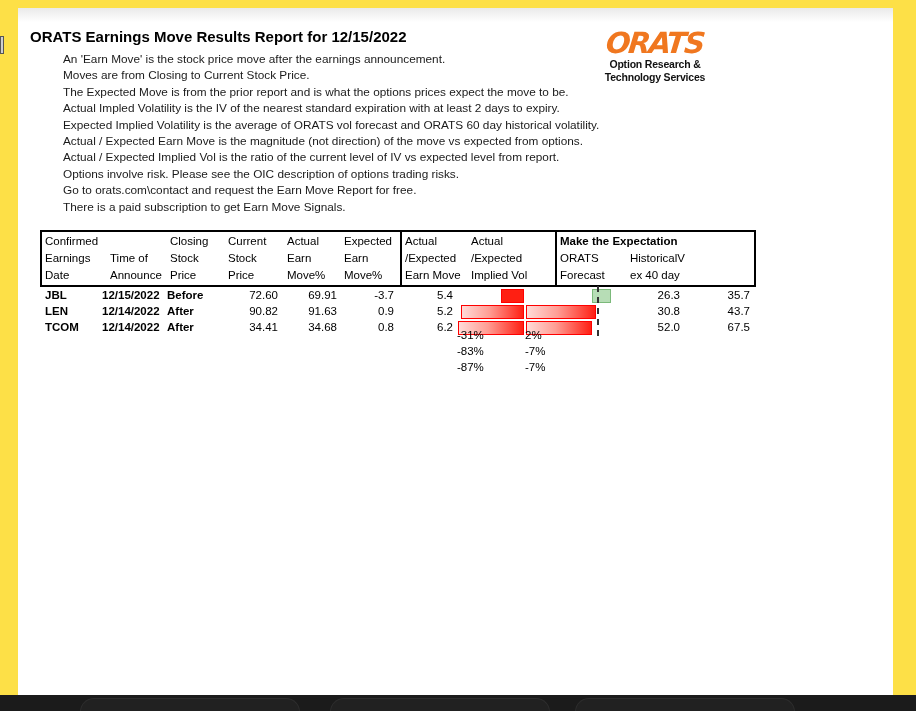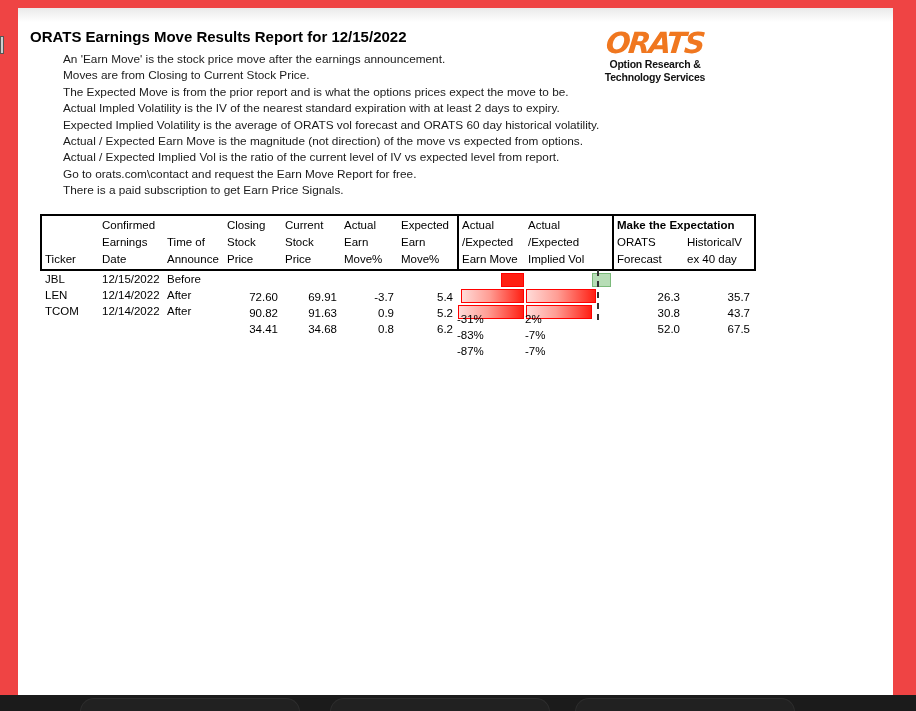--- a/index.html
+++ b/index.html
@@ -1,17 +1,17 @@
 <!DOCTYPE html>
 <html><head>
 <meta charset="utf-8">
 <style>
   * { margin:0; padding:0; box-sizing:border-box; }
   body { background:#111; font-family:"Liberation Sans", sans-serif; }
-  .canvas { position:relative; width:916px; height:711px; background:#ef4444; overflow:hidden; }
+  .canvas { position:relative; width:916px; height:711px; background:#fde047; overflow:hidden; }
   .edge-artifact { position:absolute; left:0; top:36px; width:4px; height:18px; background:#cfcfcf; border:1px solid #555; }
   .page { position:absolute; left:18px; top:8px; width:875px; height:687px; background:#fff; overflow:hidden; }
   .page::before { content:''; position:absolute; top:0; left:0; right:0; height:14px;
                   background:linear-gradient(#eaeaea, #ffffff); pointer-events:none; }
   .page-inner { position:relative; padding:20px 0 0 12px; color:#1a1a1a; }
   .page-title { font-size:15px; font-weight:bold; color:#000; margin-bottom:6px; letter-spacing:0; }
   .desc-line { font-size:11.8px; line-height:16.4px; white-space:nowrap;margin-left:33px; }
 
   
   .logo { position:absolute; left:582px; top:20px; width:110px; text-align:center; }
@@ -30,22 +30,22 @@
   .hcell.c7 { border-left:2px solid #000; }
   .mte { display:flex; flex-direction:column; border-left:2px solid #000; width:142px; }
   .mte-title { height:17px; line-height:17px; font-weight:bold; padding:1px 0 0 3px; white-space:nowrap; }
   .mte-cols { display:flex; flex:1; }
   .mte .hcell { padding-top:0; }
   .ha-r { text-align:right; padding-right:20px; }
 
   .tbody { padding:1px 0 0 2px; }
   .trow { display:flex; height:16px; line-height:15px; }
   .cell { white-space:nowrap; position:relative; }
-  .txt { padding-left:3px; }
-  .num { text-align:right; padding-right:4px;margin-top:18px; }
+  .txt { padding-left:3px;font-weight:bold; }
+  .num { text-align:right; padding-right:4px; }
   .bar-cell { position:relative; }
   .bar-cell .cellv { position:relative; z-index:1; display:block; text-align:left; padding-right:2px;margin-top:40px; }
   .dbar { position:absolute; top:1px; bottom:1px; z-index:0; }
   .anchor-right { right:1px; }
   .anchor-left { left:1px; }
   .red-grad  { background:linear-gradient(90deg,#ffdbd8 0%, #ff9d94 45%, #ff2014 100%); border:1px solid #ff0000; }
   .red-solid { background:#ff1f12; border:1px solid #ff0000; }
   .green-solid { background:#b7ddb6; border:1px solid #7bb97a; }
   .dash-line { position:absolute; left:557px; top:56px; height:50px; width:0;
                border-left:2px dashed #333; }
@@ -67,31 +67,27 @@
       <div class="page-title">ORATS Earnings Move Results Report for 12/15/2022</div>
 
       <div class="desc">
         <div class="desc-line">An 'Earn Move' is the stock price move after the earnings announcement.</div>
         <div class="desc-line">Moves are from Closing to Current Stock Price.</div>
         <div class="desc-line">The Expected Move is from the prior report and is what the options prices expect the move to be.</div>
         <div class="desc-line">Actual Impled Volatility is the IV of the nearest standard expiration with at least 2 days to expiry.</div>
         <div class="desc-line">Expected Implied Volatility is the average of ORATS vol forecast and ORATS 60 day historical volatility.</div>
         <div class="desc-line">Actual / Expected Earn Move is the magnitude (not direction) of the move vs expected from options.</div>
         <div class="desc-line">Actual / Expected Implied Vol is the ratio of the current level of IV vs expected level from report.</div>
+        <div class="desc-line">Options involve risk. Please see the OIC description of options trading risks.</div>
         <div class="desc-line">Go to orats.com\contact and request the Earn Move Report for free.</div>
-        <div class="desc-line">There is a paid subscription to get Earn Price Signals.</div>
+        <div class="desc-line">There is a paid subscription to get Earn Move Signals.</div>
       </div>
 
       <div class="etable">
         <div class="thead">
-          <div class="hcell c0">
-            <div class="hl"></div>
-            <div class="hl"></div>
-            <div class="hl">Ticker</div>
-          </div>
           <div class="hcell c1">
             <div class="hl">Confirmed</div>
             <div class="hl">Earnings</div>
             <div class="hl">Date</div>
           </div>
           <div class="hcell c2">
             <div class="hl"></div>
             <div class="hl">Time of</div>
             <div class="hl">Announce</div>
           </div>

